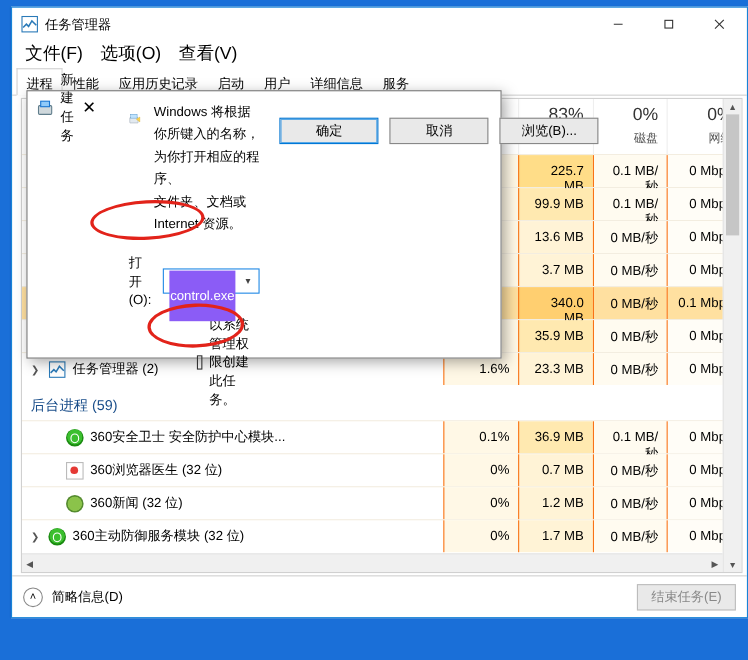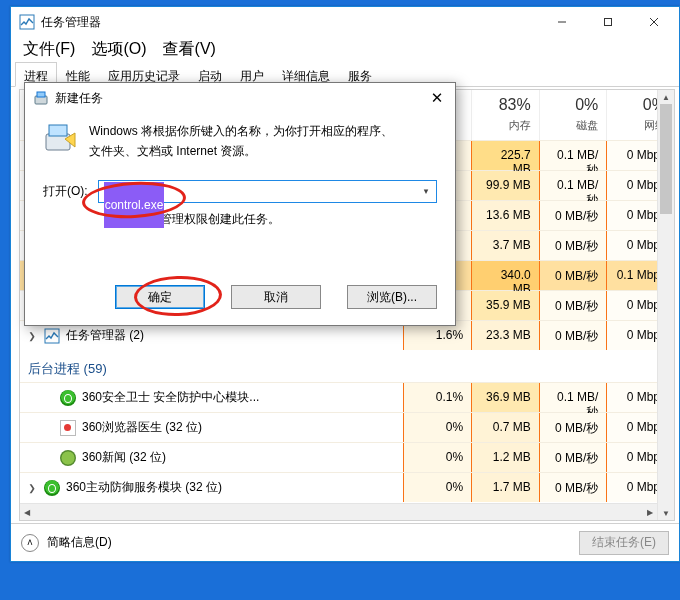--- a/index.html
+++ b/index.html
@@ -54,39 +54,39 @@
 
   .footer { position:absolute; left:0; right:0; bottom:0; height:38px; border-top:1px solid #d0d0d0; display:flex; align-items:center; padding: 0 10px; font-size:12px;}
   .fewer { display:flex; align-items:center; gap:8px; flex:1; }
   .circle-up { width:18px; height:18px; border:1px solid #888; border-radius:50%; display:flex; align-items:center; justify-content:center; font-size:10px;}
   .end-task { height:24px; padding: 0 12px; border:1px solid #bcbcbc; background:#e9e9e9; font-size:12px; color:#888;margin-left:40px;}
 
   
   .dialog {
     position:absolute; left:24px; top:82px; width:432px; height:244px; background:#fff;
     border:1px solid #777; box-shadow: 3px 3px 12px rgba(0,0,0,.35);
-    display:flex; flex-direction:column;
+    display:flex; 
   }
   .dlg-title { height:30px; display:flex; align-items:center; padding: 0 4px 0 8px; font-size:12px; }
   .dlg-ico { width:16px; height:16px; margin-right:6px;}
   .dlg-title-text { flex:1; }
   .dlg-close { width:28px; height:22px; display:flex; align-items:center; justify-content:center; font-size:15px;}
   .dlg-body { padding: 8px 18px 0 18px; position:relative; flex:1; font-size:12px;}
   .dlg-msg { display:flex; gap:12px; }
   .run-ico { width:34px; height:34px; }
   .dlg-text { line-height: 1.7; }
   .open-row { display:flex; align-items:center; margin-top: 18px; gap:10px;}
   .open-lbl { }
   .combo { flex:1; height:23px; border:1px solid #1e88e5; display:flex; align-items:center; padding:0 2px; position:relative;}
   .combo-input { flex:1; height:19px; border:none; outline:none; font-size:12px; padding:0 3px; }
   .combo-arrow { width:16px; text-align:center; font-size:9px; color:#444;}
   .sel-text { background:#8b5cf6; color:#fff; padding: 16px 1px; display:inline-block; }
   .chk-row { margin: 8px 0 0 62px; display:flex; align-items:center; gap:6px;}
   .chk { width:13px; height:13px; border:1px solid #333; }
-  .dlg-btns { display:flex; gap:26px; justify-content:flex-end; padding: 24px 18px 16px 0;}
+  .dlg-btns { display:flex; gap:10px; justify-content:flex-end; padding: 24px 18px 16px 0;}
   .dlg-btn { width:90px; height:24px; border:1px solid #888; background:#e9e9e9; font-size:12px; display:flex; align-items:center; justify-content:center;}
   .dlg-btn.primary { border:1px solid #0078d7; box-shadow: inset 0 0 0 1px #5aa9e6;}
 
   
   .ann { position:absolute; border: 3px solid #e2231a; border-radius: 50%; pointer-events:none;}
   .ann1 { left:82px; top:182px; width:104px; height:36px; transform: rotate(-3deg);}
   .ann2 { left:134px; top:276px; width:88px; height:40px; transform: rotate(-2deg);}
 
   
   .ico-360shield { background: radial-gradient(circle at 50% 45%, #3bbf2e 55%, #1a8a10 60%); border-radius:50%; position:relative;}

